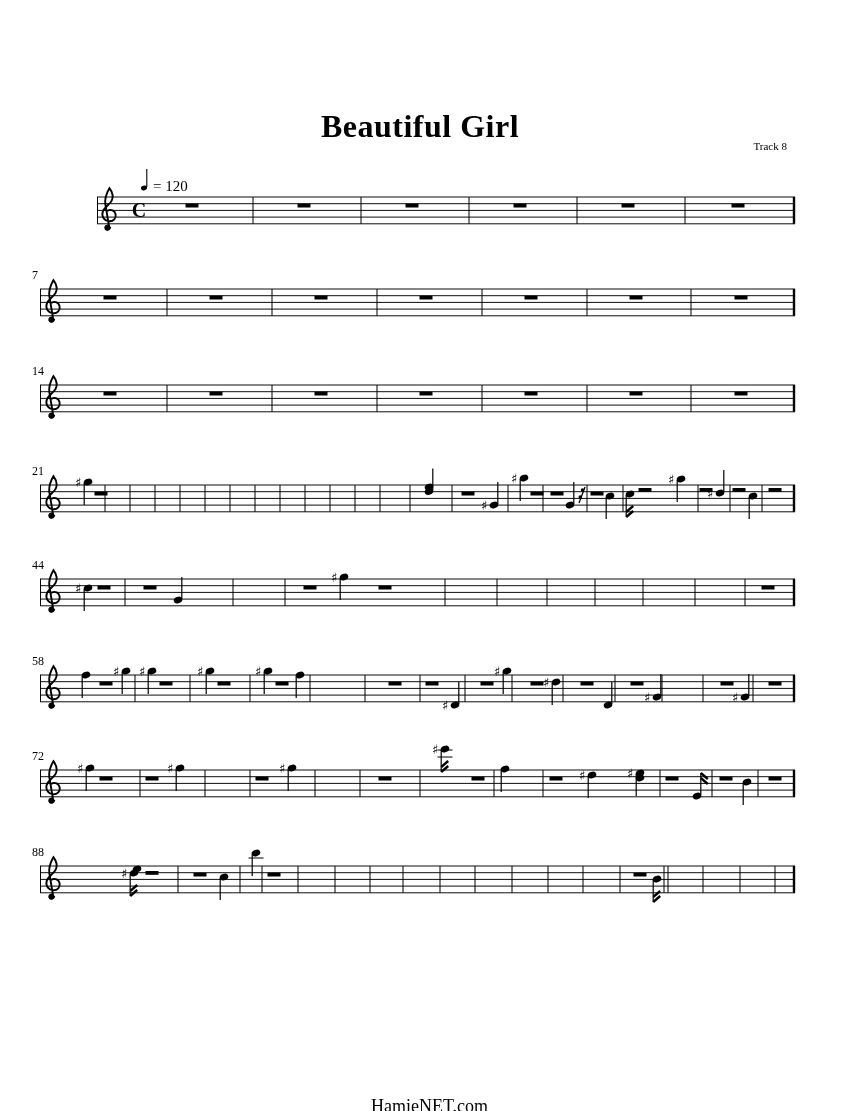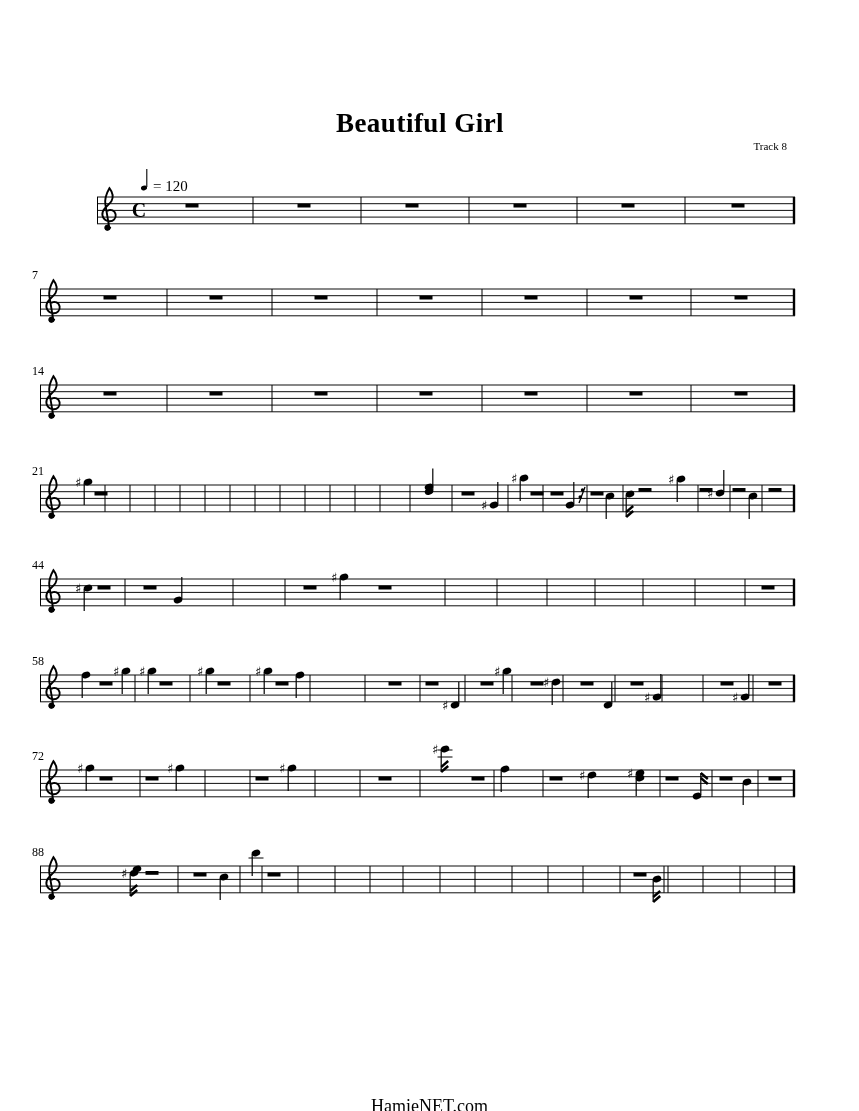--- a/index.html
+++ b/index.html
@@ -4,21 +4,21 @@
 <style>
   html,body{margin:0;padding:0;}
   body{
     width:859px;height:1111px;position:relative;overflow:hidden;
     background:#ffffff;color:#000;
     font-family:"Liberation Serif","DejaVu Serif",serif;
   }
   .page{position:absolute;inset:0;}
   .title{
     position:absolute;top:108px;left:40px;width:760px;
-    text-align:center;font-size:27px;font-weight:bold;letter-spacing:.5px;
+    text-align:center;font-size:32px;font-weight:bold;letter-spacing:.5px;
   }
   .track{
     position:absolute;top:140px;right:72px;font-size:11px;
   }
   .footer{
     position:absolute;top:1096px;left:0;width:859px;text-align:center;
     font-size:18px;
   }
   svg text{user-select:none;}
 </style>

